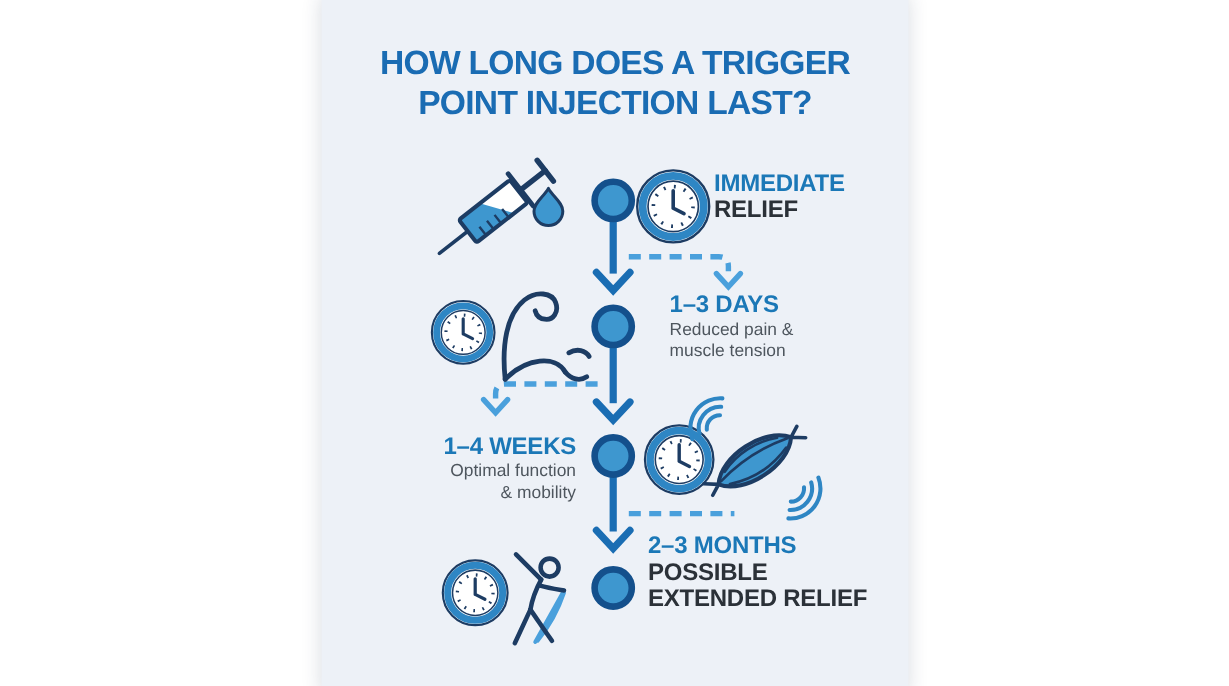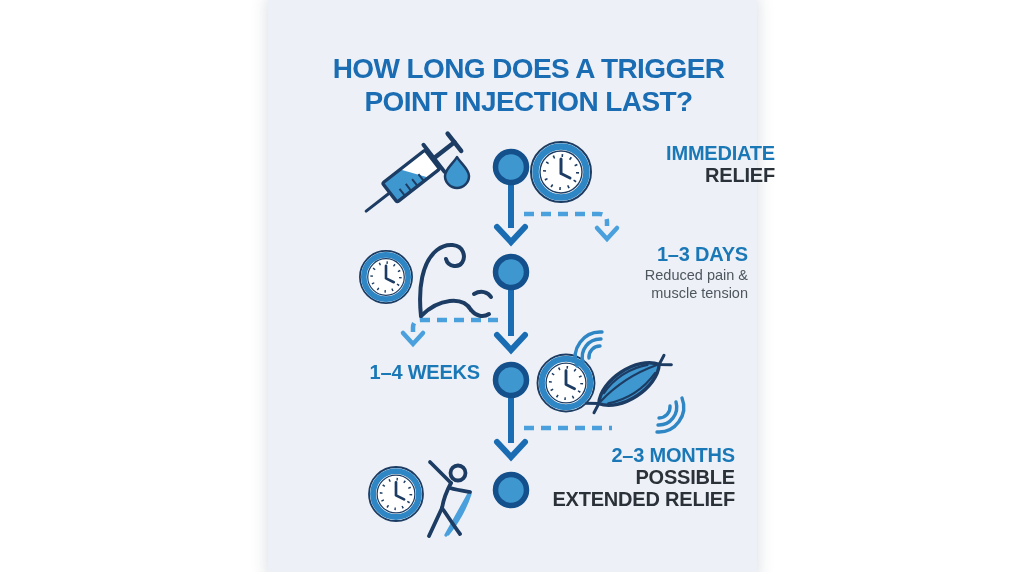--- a/index.html
+++ b/index.html
@@ -1,23 +1,23 @@
 <!DOCTYPE html>
 <html><head>
 <meta charset="utf-8">
 <style>
   html,body{margin:0;padding:0;background:#fff;}
   .stage{position:relative;width:1024px;height:572px;background:#ffffff;overflow:hidden;
          font-family:"Liberation Sans","DejaVu Sans",sans-serif;}
   .card{position:absolute;left:268px;top:-6px;width:489px;height:584px;background:#edf1f7;
         box-shadow:0 2px 16px rgba(30,50,80,.18);}
-  .title{position:absolute;left:268px;top:36px;width:489px;text-align:center;margin:16px;}
+  .title{position:absolute;left:268px;top:36px;width:489px;text-align:center;margin:0;}
   .title span{display:block;color:#1a6cb3;font-size:28px;font-weight:800;line-height:33px;letter-spacing:-.6px;}
   .overlay{position:absolute;left:0;top:0;}
-  .step{position:absolute;text-align:right;}
+  .step{position:absolute;}
   .step-period{color:#1b78b7;font-size:20px;font-weight:800;line-height:22px;letter-spacing:-.2px;}
   .step-heading{color:#2b3138;font-size:20px;font-weight:800;line-height:22px;letter-spacing:-.2px;white-space:pre-line;}
   .step-desc{color:#4e565e;font-size:14.5px;line-height:17.5px;white-space:pre-line;margin-top:2px;}
   .step1{left:595px;top:142px;width:180px;}
   .step2{left:558px;top:243px;width:190px;}
   .step3{left:330px;top:361px;width:150px;text-align:right;}
   .step4{left:540px;top:444px;width:195px;}
 </style>
 </head>
 <body>
@@ -127,20 +127,22 @@
   </div>
 
   <div class="step step2">
     <div class="step-period">1–3 DAYS</div>
     <div class="step-desc">Reduced pain &amp;
 muscle tension</div>
   </div>
 
   <div class="step step3">
     <div class="step-period">1–4 WEEKS</div>
+    <div class="step-desc">Optimal function
+&amp; mobility</div>
   </div>
 
   <div class="step step4">
     <div class="step-period">2–3 MONTHS</div>
     <div class="step-heading">POSSIBLE
 EXTENDED RELIEF</div>
   </div>
 </div>
 
 </body></html>

